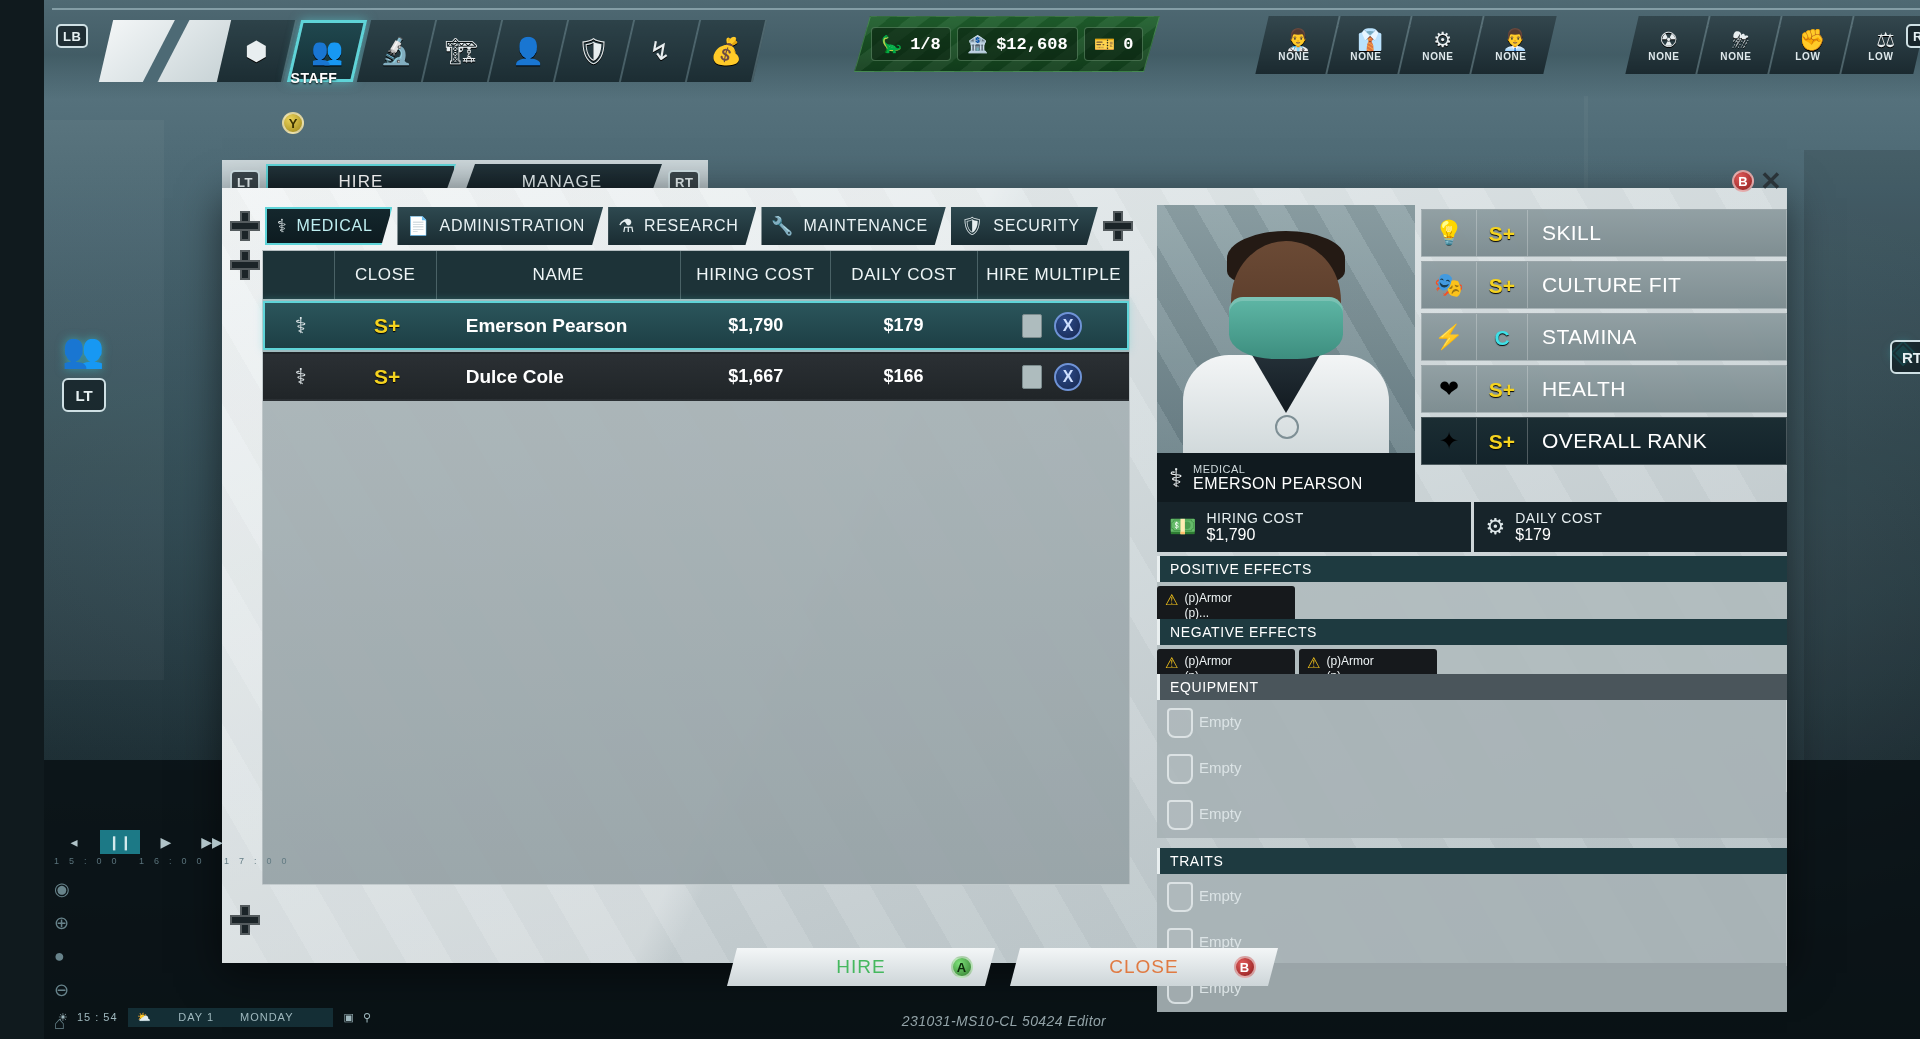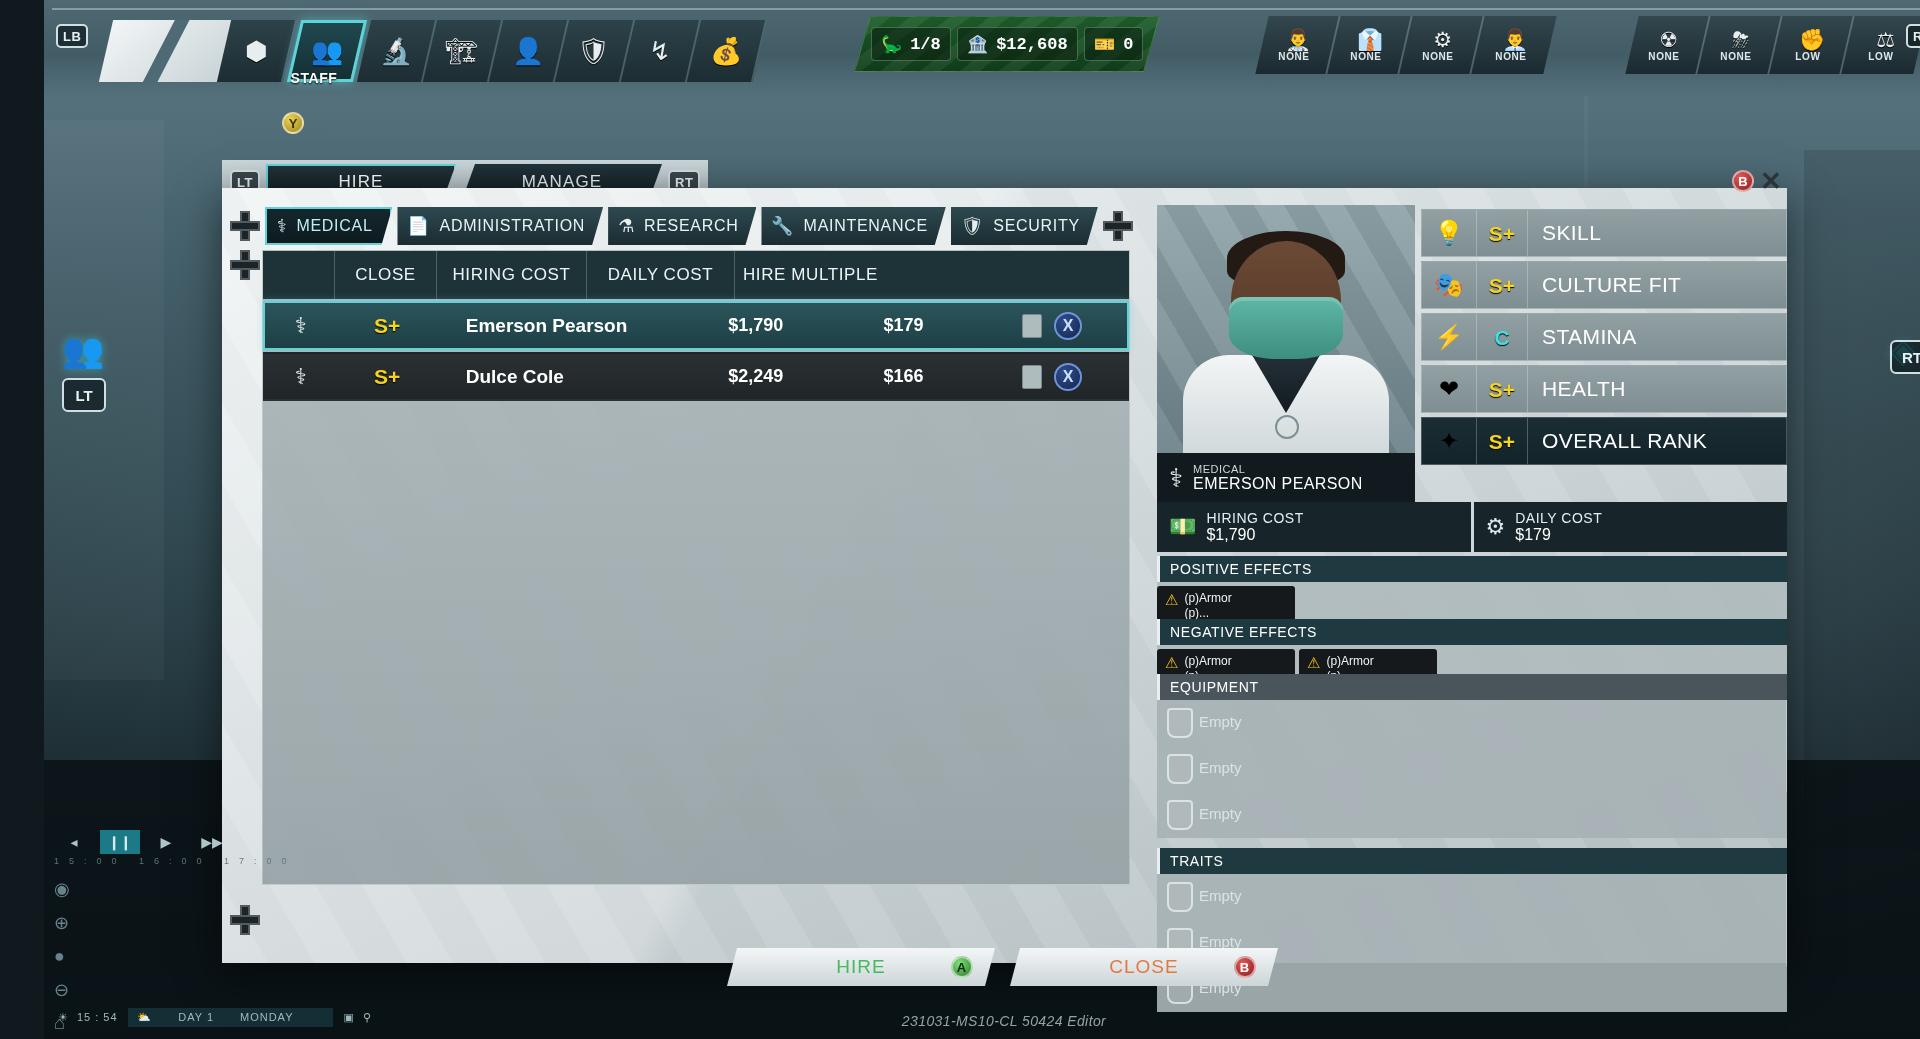--- a/index.html
+++ b/index.html
@@ -528,20 +528,21 @@
     <div class="plusbtn"></div>
   </div>
 
   <div class="railplus plusbtn" style="top:250px;"></div>
   <div class="railplus plusbtn" style="top:905px;"></div>
 
   <div id="tablewrap">
     <div id="thead">
       <div class="th c0"></div>
       <div class="th c1">CLOSE</div>
+      <div class="th c2">NAME</div>
       <div class="th c3">HIRING COST</div>
       <div class="th c4">DAILY COST</div>
       <div class="th c5">HIRE MULTIPLE</div>
     </div>
 
     <div class="trow sel">
       <div class="cell c0">
           <span class="med-ico">⚕</span>
         </div>
       <div class="cell c1 rank">S+</div>
@@ -553,21 +554,21 @@
         <span class="xbtn">X</span>
       </div>
     </div>
 
     <div class="trow alt">
       <div class="cell c0">
           <span class="med-ico">⚕</span>
         </div>
       <div class="cell c1 rank">S+</div>
       <div class="cell c2 pname">Dulce Cole</div>
-      <div class="cell c3 money">$2,249</div>
+      <div class="cell c3 money">$1,667</div>
       <div class="cell c4 money">$166</div>
       <div class="cell c5">
         <span class="chkbox"></span>
         <span class="xbtn">X</span>
       </div>
     </div>
   </div>
 
 
   <div id="portrait">

